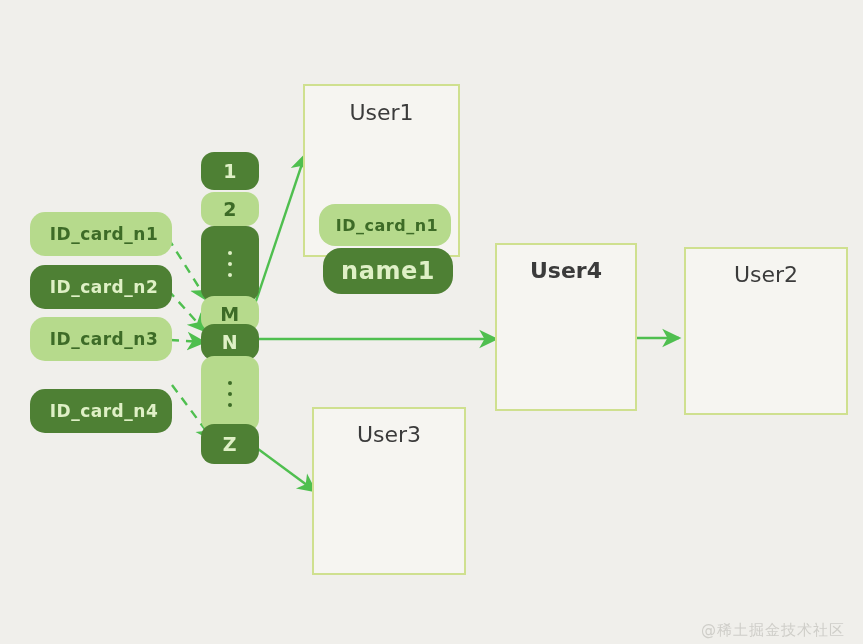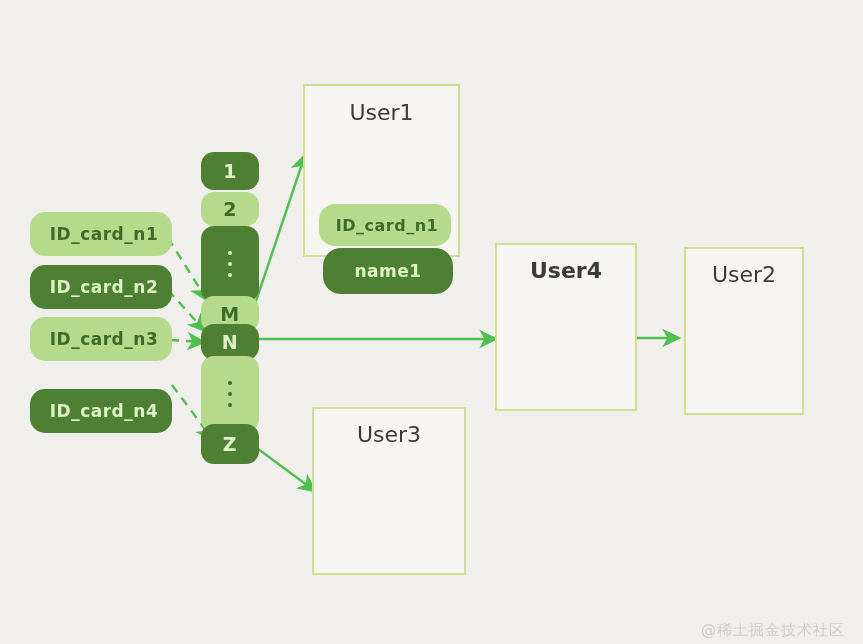--- a/index.html
+++ b/index.html
@@ -95,21 +95,21 @@
     color: #3b3b3b;
     font-family: "DejaVu Sans", sans-serif;
     font-weight: 400;
   }
   .card-id {
     font-size: 16px;
     border-radius: 16px;
     padding-left: 4px;
   }
   .card-name {
-    font-size: 17px;
+    font-size: 24px;
     border-radius: 18px;
   }
 
   
   #watermark {
     position: absolute;
     right: 18px;
     bottom: 4px;
     color: #cfcec9;
     font-size: 15px;
@@ -194,20 +194,20 @@
   <div class="userbox" style="left:312px; top:407px; width:154px; height:168px;">
     <div class="title" style="top:13px;">User3</div>
 
   </div>
 
   <div class="userbox" style="left:495px; top:243px; width:142px; height:168px;">
     <div class="title" style="top:13px;font-weight:bold;">User4</div>
 
   </div>
 
-  <div class="userbox" style="left:684px; top:247px; width:120px; height:168px;">
+  <div class="userbox" style="left:684px; top:247px; width:164px; height:168px;">
     <div class="title" style="top:13px;">User2</div>
 
   </div>
 
   <div id="watermark">@稀土掘金技术社区</div>
 
 </div>
 
 </body></html>

